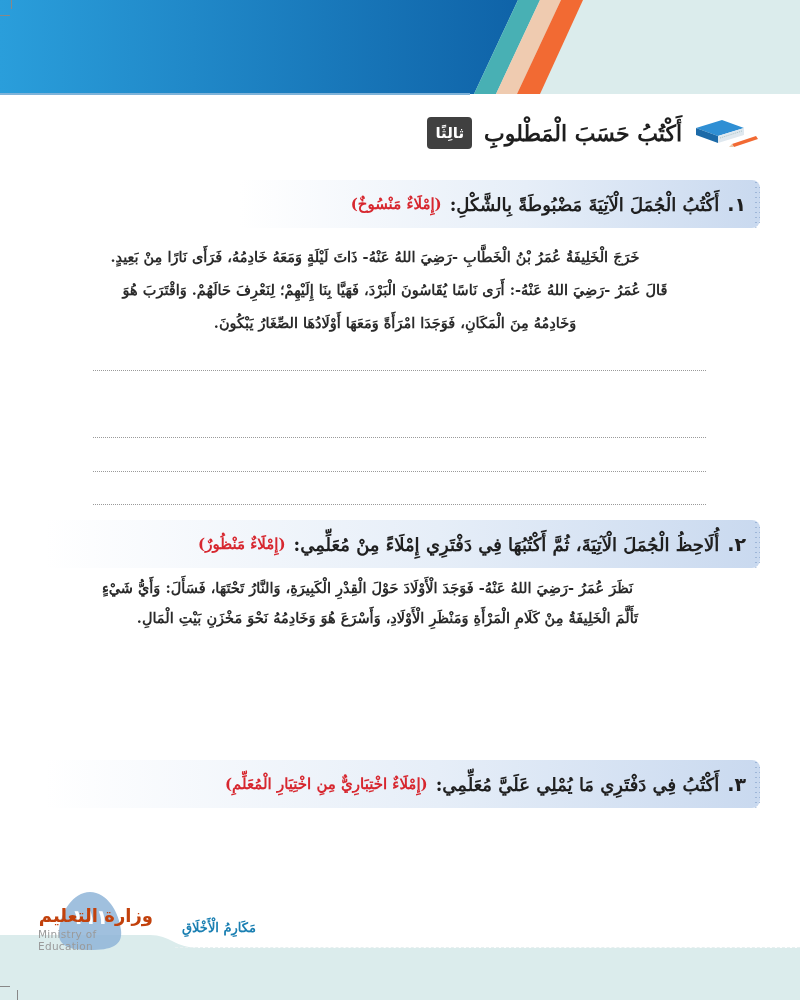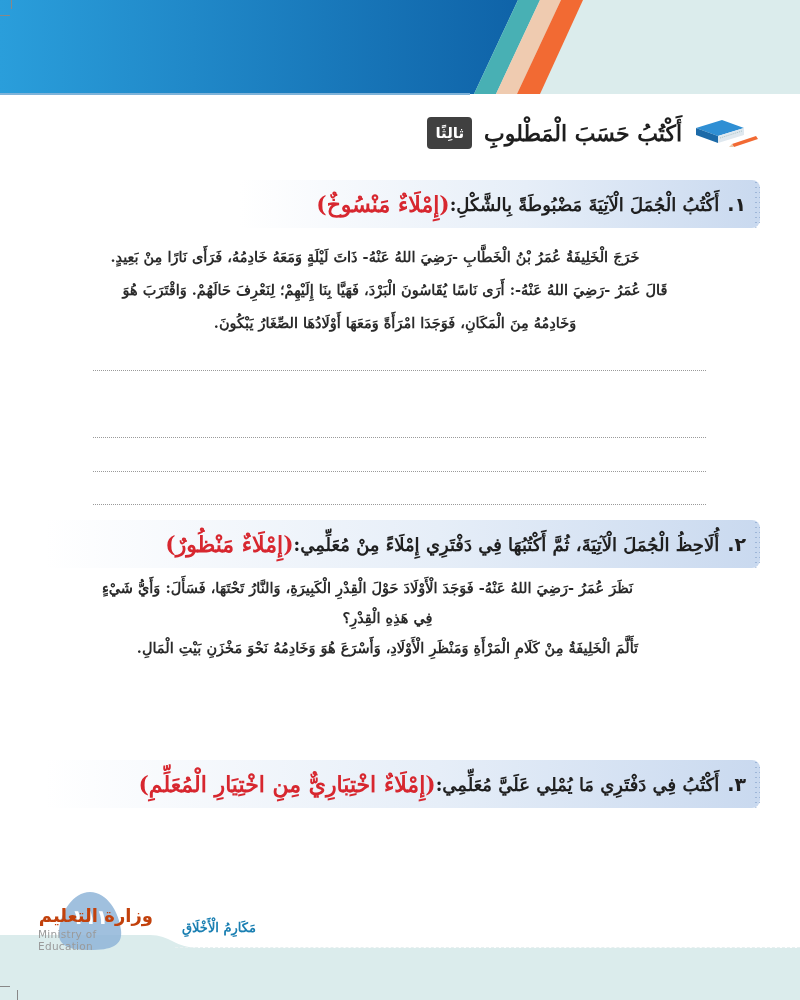--- a/index.html
+++ b/index.html
@@ -17,21 +17,21 @@
     .section-head { position: absolute; top: 110px; right: 40px; height: 45px; display: flex; flex-direction: row-reverse; align-items: center; gap: 12px; direction: rtl; }
     .section-badge { background: #404040; color: #fff; font-weight: bold; font-size: 15px; padding: 6px 8px; border-radius: 4px; line-height: 20px; }
     .section-title { font-size: 22px; font-weight: bold; color: #1e1e1e; font-family: "DejaVu Serif", serif; }
     .book-icon { width: 66px; height: 34px; display: inline-block; }
 
     
     .q-banner { position: absolute; right: 40px; height: 48px; border-radius: 0 8px 8px 0; background: linear-gradient(to left, #c9d9ef 0%, #e6eef8 45%, #ffffff 100%); display: flex; align-items: center; direction: rtl; padding-right: 14px; }
     .q-banner::after { content: ""; position: absolute; right: 0; top: 0; bottom: 0; width: 6px; border-radius: 0 8px 8px 0; background-image: radial-gradient(#9fb7d8 0.8px, transparent 0.9px); background-size: 4px 5px; }
     .q-num { font-size: 19px; font-weight: bold; color: #1f1f1f; margin-left: 8px; }
     .q-text { font-size: 18px; font-weight: bold; color: #1f1f1f; font-family: "DejaVu Serif", serif; }
-    .q-tag { font-size: 22px; font-weight: bold; color: #d7272f; margin-right: 0; font-family: "DejaVu Serif", serif; }
+    .q-tag { font-size: 15px; font-weight: bold; color: #d7272f; margin-right: 8px; font-family: "DejaVu Serif", serif; }
 
     .q1 { top: 180px; width: 520px; }
     .q2 { top: 520px; width: 715px; }
     .q3 { top: 760px; width: 715px; }
 
     
     .para { position: absolute; right: 55px; direction: rtl; text-align: center; font-family: "DejaVu Serif", serif; font-weight: bold; font-size: 14.5px; color: #2a2a2a; }
     .para .line { height: 33px; line-height: 33px; white-space: nowrap; }
     .para1 { top: 240px; width: 700px; }
     .para1 .line.first { padding-right: 40px; }
@@ -109,21 +109,20 @@
 </div>
 
 <div class="q-banner q2">
   <span class="q-num">٢.</span>
   <span class="q-text">أُلَاحِظُ الْجُمَلَ الْآتِيَةَ، ثُمَّ أَكْتُبُهَا فِي دَفْتَرِي إِمْلَاءً مِنْ مُعَلِّمِي:</span>
   <span class="q-tag">(إِمْلَاءٌ مَنْظُورٌ)</span>
 </div>
 
 <div class="para para2">
   <div class="line first">نَظَرَ عُمَرُ -رَضِيَ اللهُ عَنْهُ- فَوَجَدَ الْأَوْلَادَ حَوْلَ الْقِدْرِ الْكَبِيرَةِ، وَالنَّارُ تَحْتَهَا، فَسَأَلَ: وَأَيُّ شَيْءٍ</div>
-  <div class="line">فِي هَذِهِ الْقِدْرِ؟</div>
   <div class="line">تَأَلَّمَ الْخَلِيفَةُ مِنْ كَلَامِ الْمَرْأَةِ وَمَنْظَرِ الْأَوْلَادِ، وَأَسْرَعَ هُوَ وَخَادِمُهُ نَحْوَ مَخْزَنِ بَيْتِ الْمَالِ.</div>
 </div>
 
 <div class="q-banner q3">
   <span class="q-num">٣.</span>
   <span class="q-text">أَكْتُبُ فِي دَفْتَرِي مَا يُمْلِي عَلَيَّ مُعَلِّمِي:</span>
   <span class="q-tag">(إِمْلَاءٌ اخْتِبَارِيٌّ مِنِ اخْتِيَارِ الْمُعَلِّمِ)</span>
 </div>
 
 <svg class="footer-wave" width="800" height="85" viewBox="0 0 800 85">

